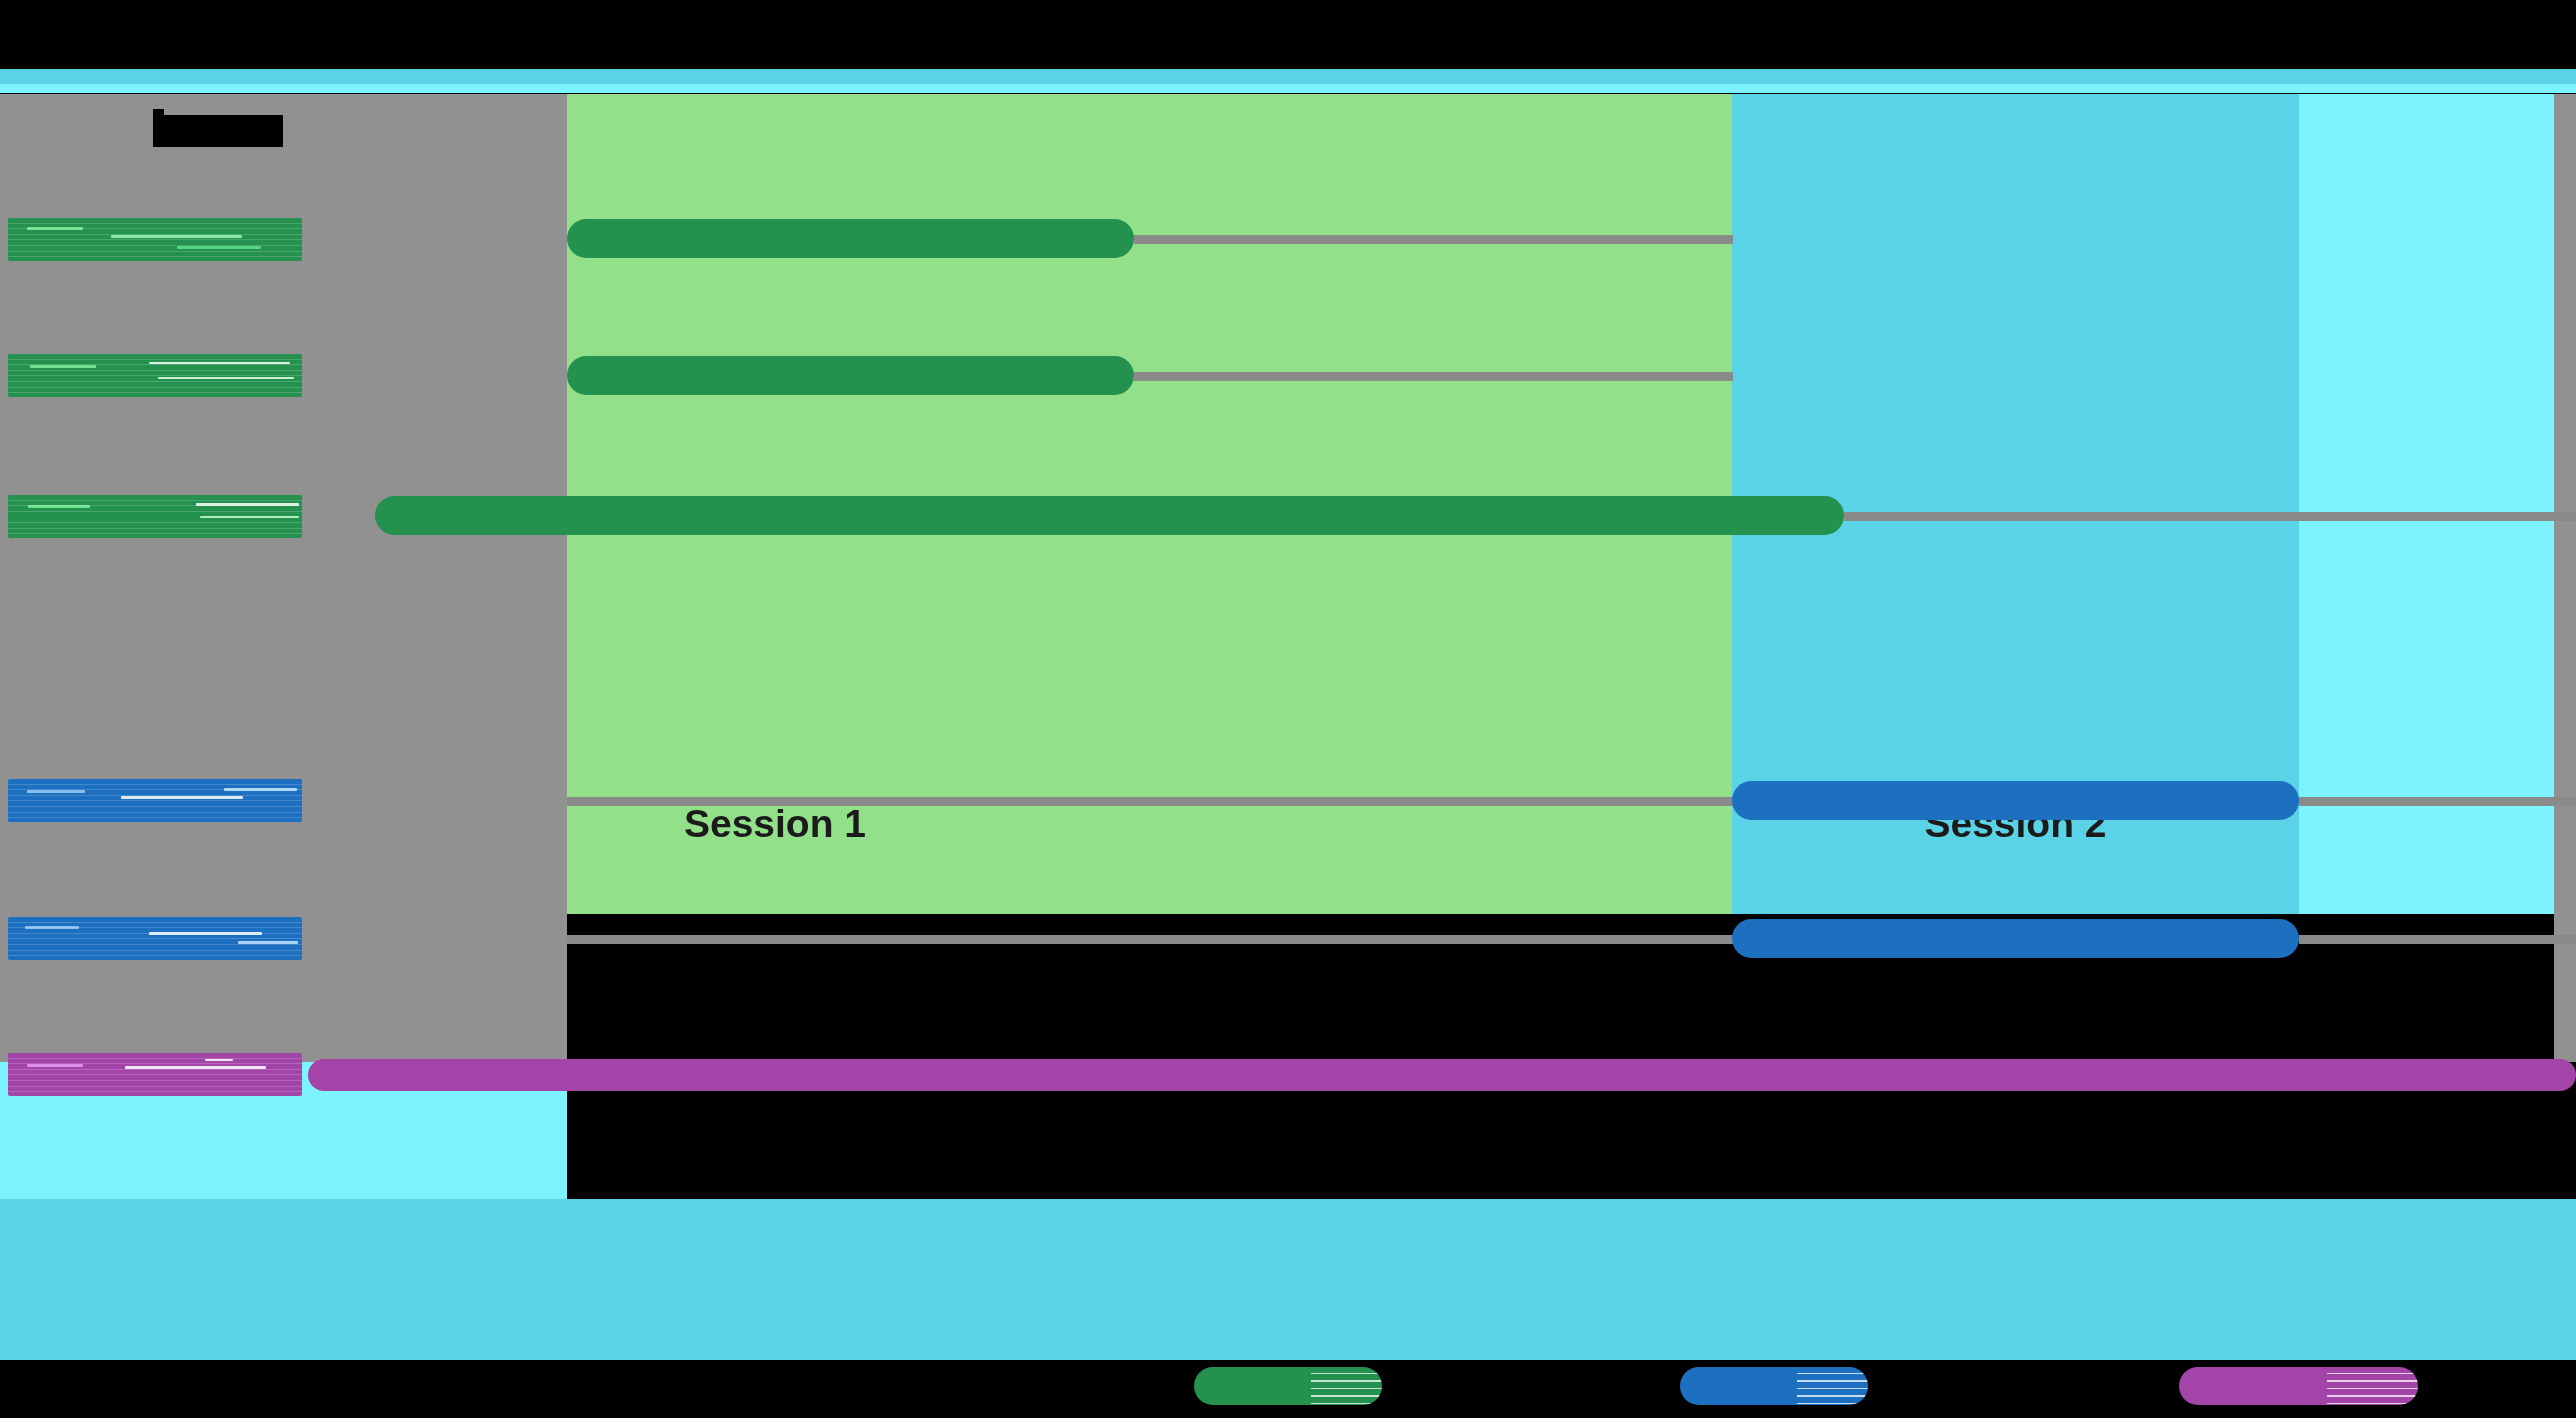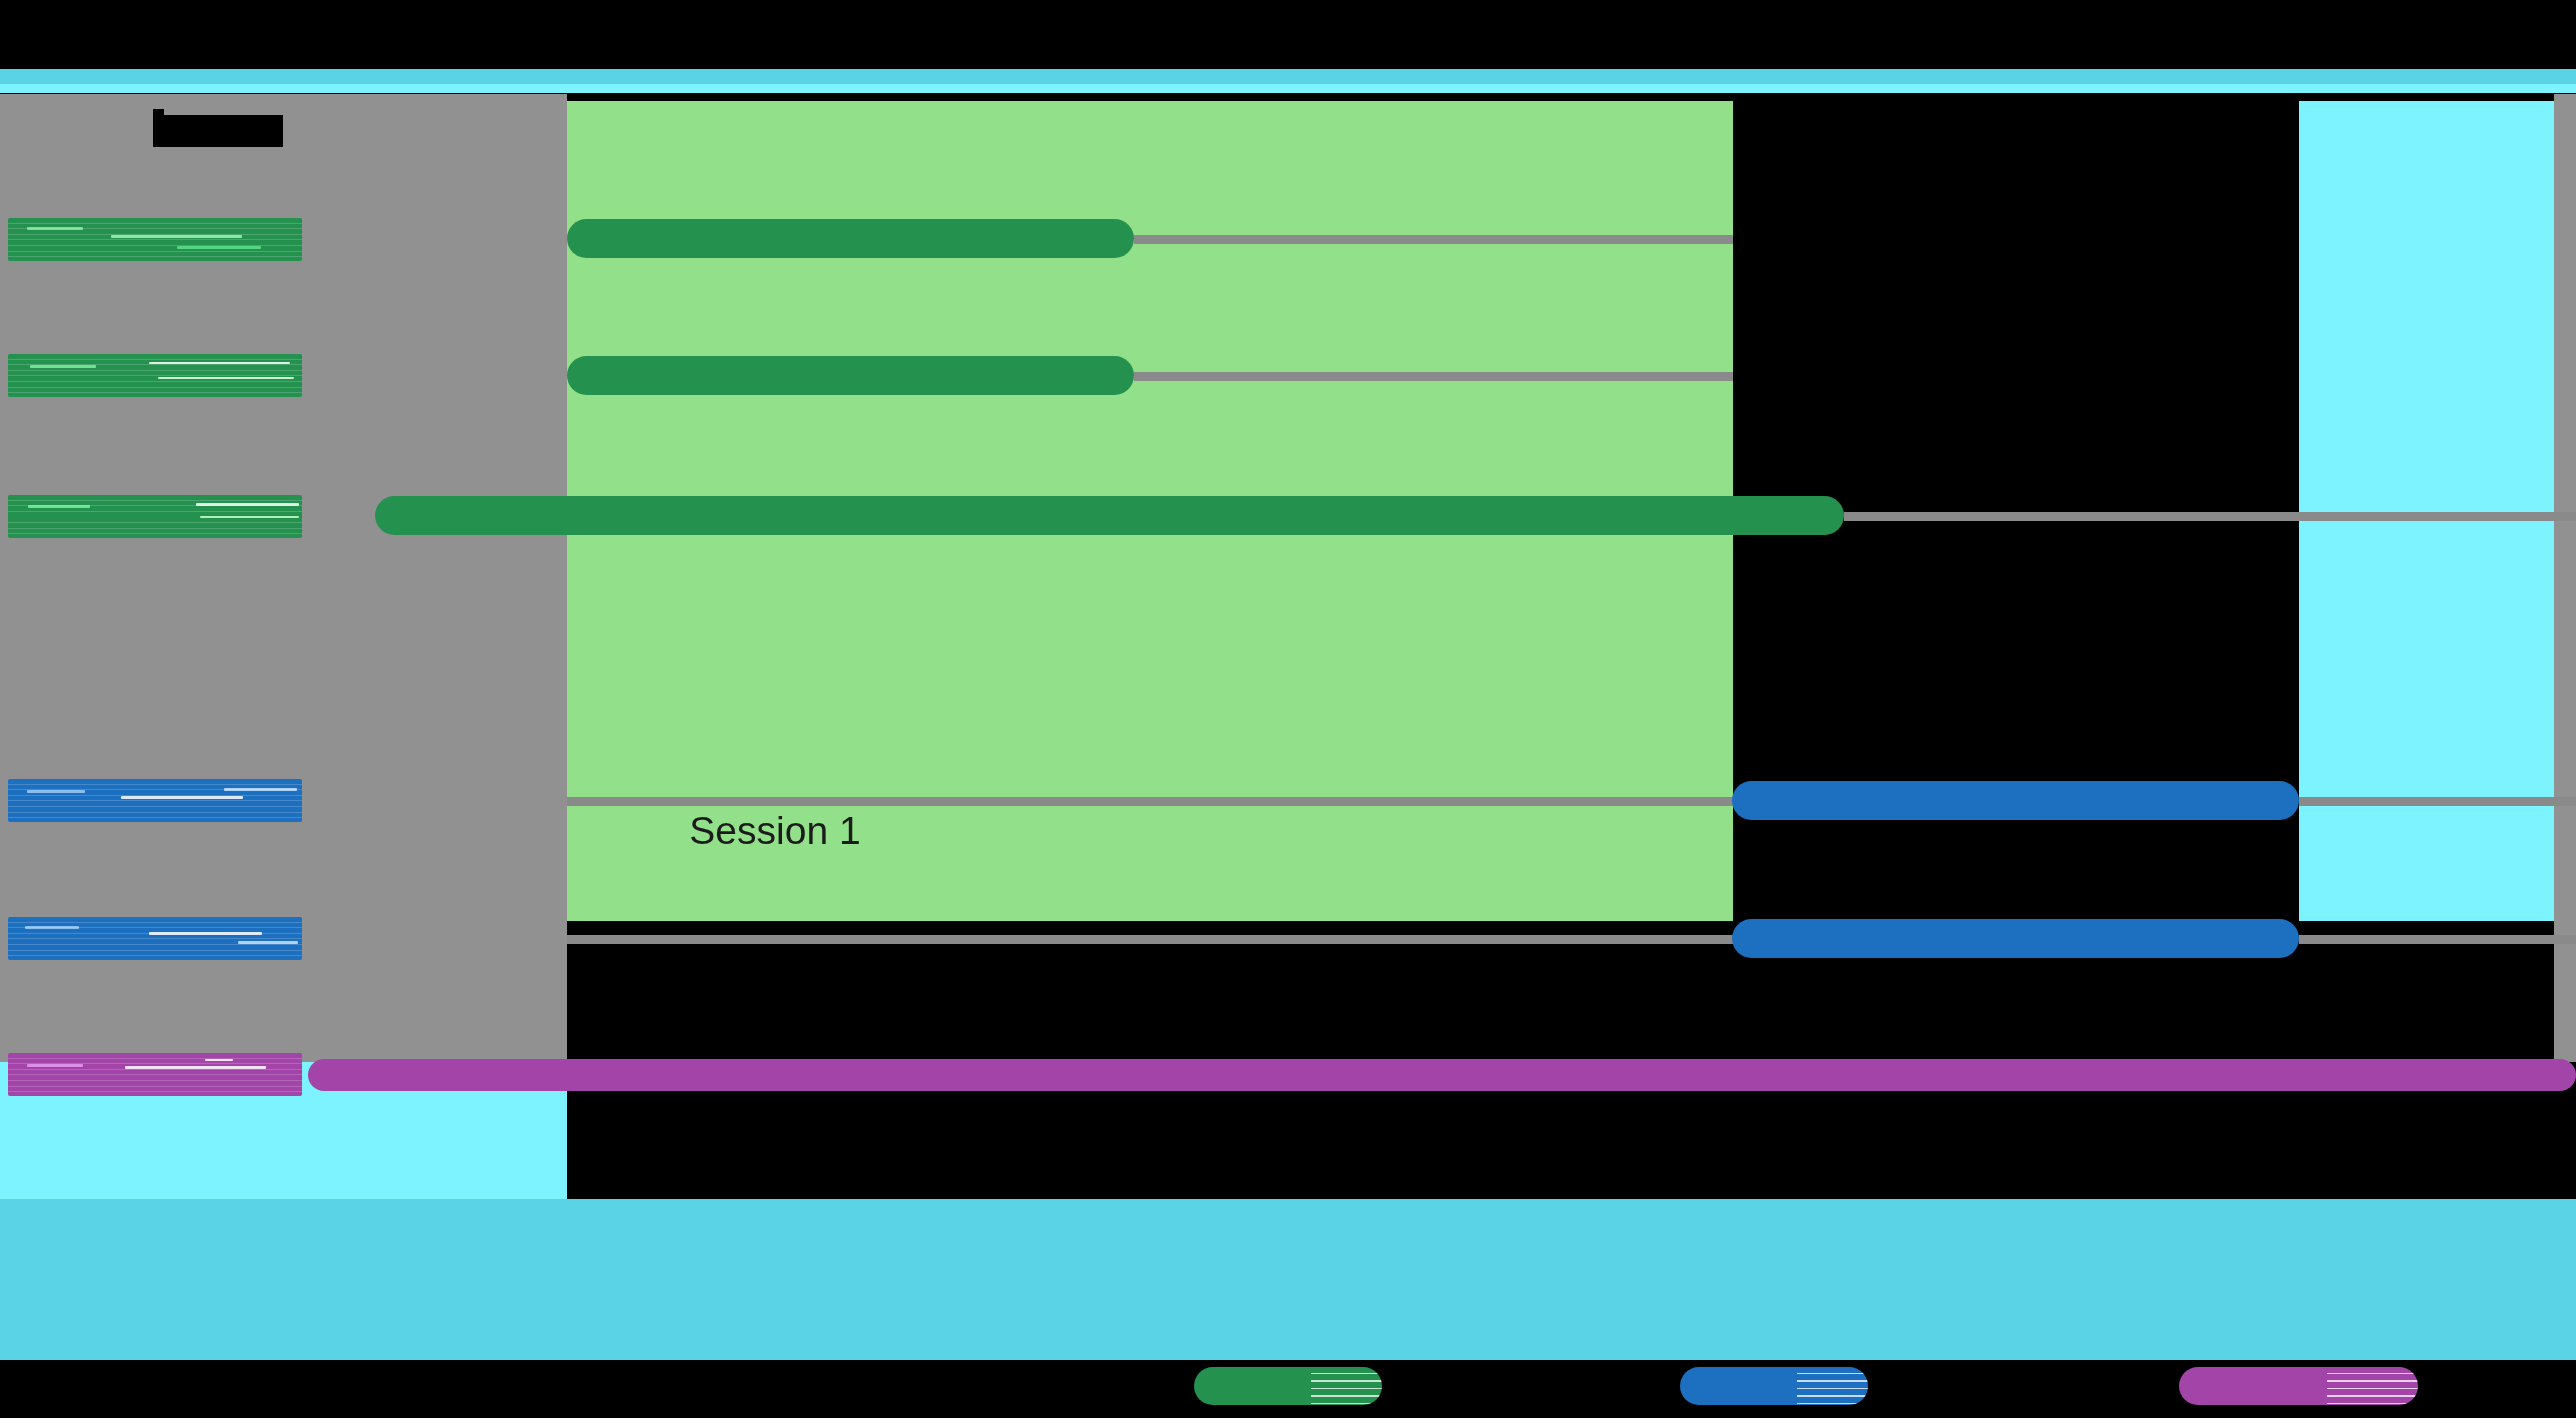--- a/index.html
+++ b/index.html
@@ -16,21 +16,21 @@
   .top-strip-b{ position:absolute; left:0; top:84px; width:2576px; height:9.4px; background:#7df3ff; }
 
   
   .plot{ position:absolute; left:0; top:94px; width:2576px; height:1105px; overflow:hidden; }
 
   
   .gutter{ position:absolute; left:0; top:0; width:567px; height:968px; background:#919191; }
   .gutter2{ position:absolute; left:0; top:968px; width:567px; height:137px; background:#7df3ff; }
 
   
-  .band{ position:absolute; top:7px; height:820px; }
+  .band{ position:absolute; top:0; height:820px;font-weight:bold; }
   .band-1{ left:567px; width:1166px; background:#92e08a; }
   .band-2{ left:1732px; width:567px; background:#5bd3e6; }
   .band-3{ left:2299px; width:255px; background:#7df3ff; }
   .band-gap{ position:absolute; left:2554px; top:0; width:21.6px; height:968px; background:#919191; }
 
   .band-label{
     position:absolute; bottom:68px;
     font-size:39px; color:#1b1b1b; text-align:center;
     width:100%;
   }
@@ -94,20 +94,23 @@
 <div id="root">
 
   <div class="black-top"></div>
   <div class="top-strip-a"></div>
   <div class="top-strip-b"></div>
 
   <div class="plot">
 
     <div class="band band-1">
       <div class="band-label">Session 1</div>
+    </div>
+    <div class="band band-2">
+      <div class="band-label">Session 2</div>
     </div>
     <div class="band band-3"></div>
     <div class="band-gap"></div>
 
     <div class="gutter"></div>
     <div class="gutter2"></div>
 
     <div class="title-block">
       <div class="tail"></div>
     </div>

